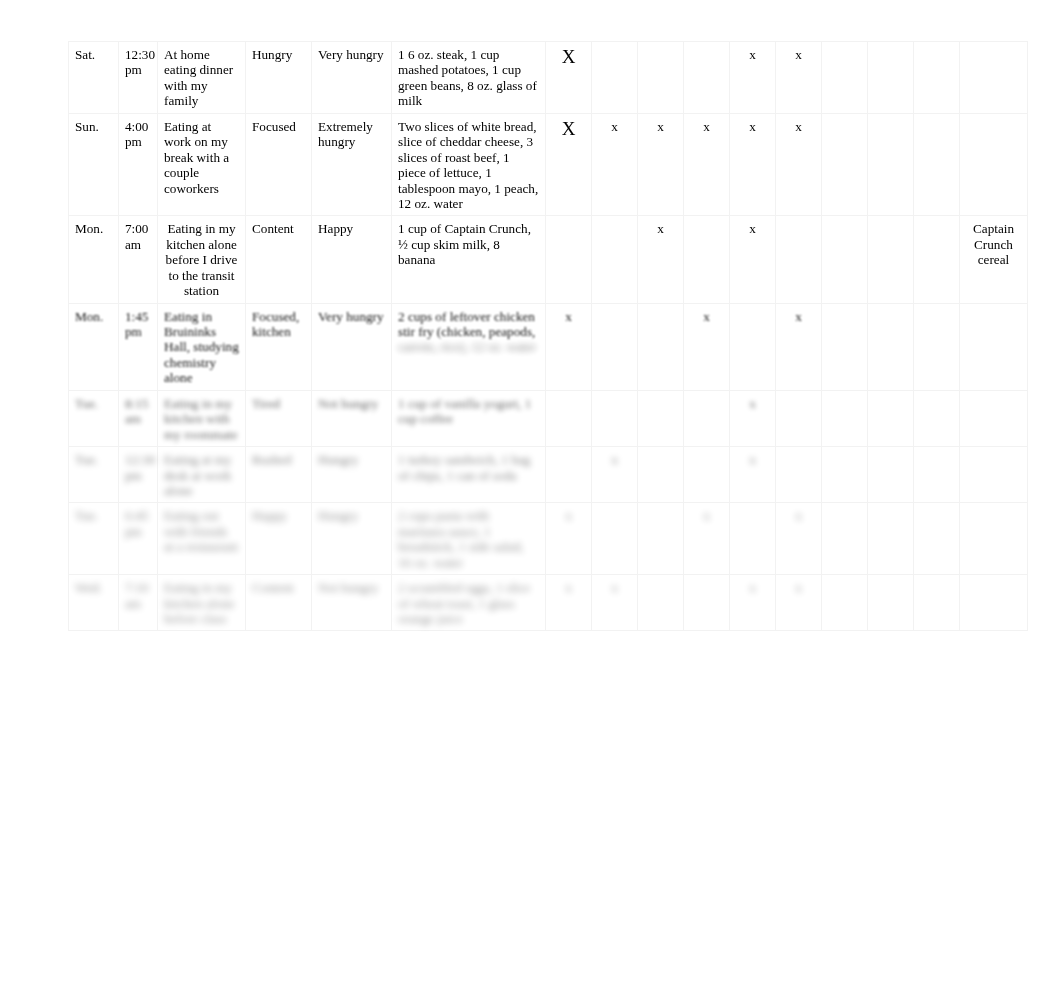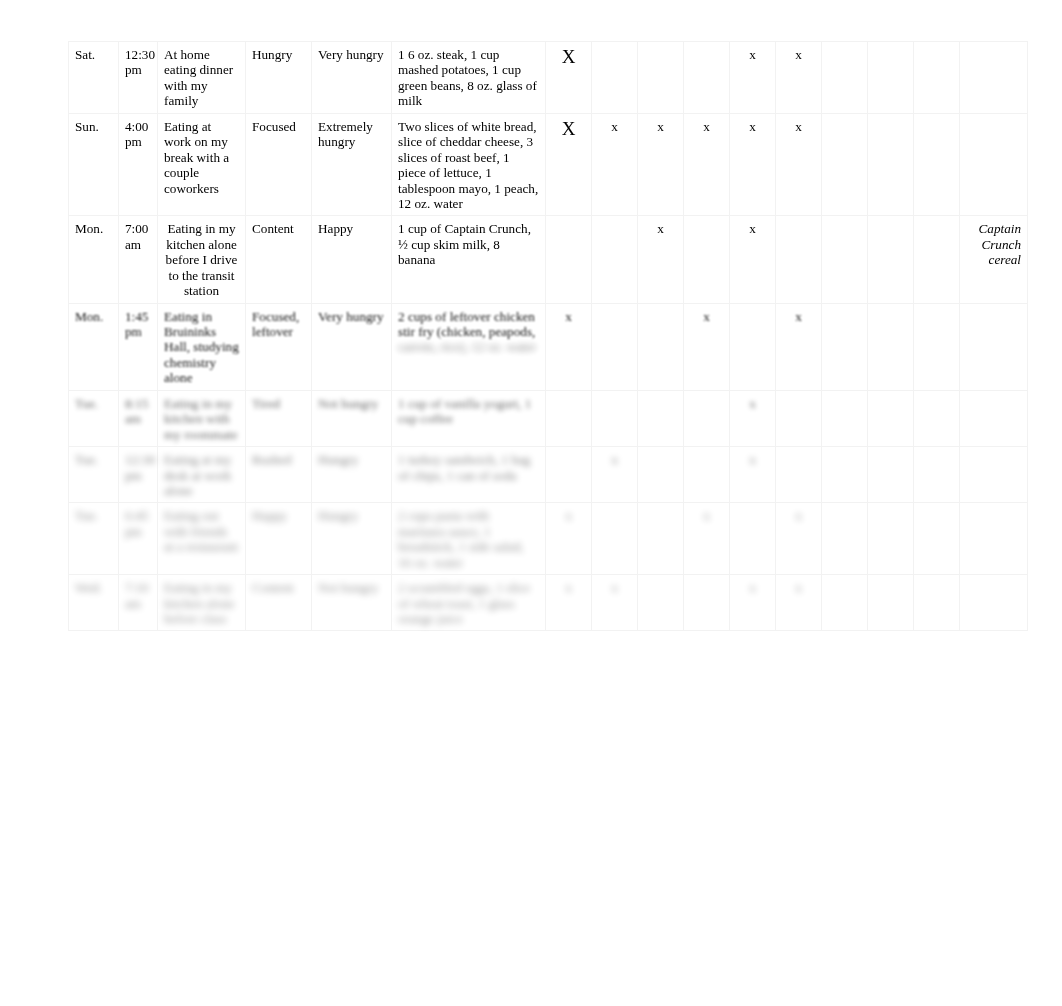--- a/index.html
+++ b/index.html
@@ -56,22 +56,21 @@
   }
   .chk .mark-lg {
     font-size: 19px;
     line-height: 1;
   }
   .chk .mark-sm {
     font-size: 13.2px;
     line-height: 1;
   }
   .notes {
-    text-align: right;
-    font-style: italic;
+    text-align: center;
   }
   .align-right {
     text-align: center;
   }
   .row-blur-1  { filter: blur(0.9px);  opacity: .93; }
   .row-blur-2  { filter: blur(2.6px);  opacity: .62; }
   .row-blur-3  { filter: blur(3.4px);  opacity: .50; }
   .row-blur-4  { filter: blur(3.6px);  opacity: .46; }
   .row-blur-5  { filter: blur(3.8px);  opacity: .44; }
 
@@ -157,21 +156,21 @@
           <td class="chk"></td>
           <td class="chk"></td>
           <td class="chk"></td>
           <td class="chk"></td>
           <td class="notes">Captain Crunch cereal</td>
         </tr>
         <tr class="row-blur-1">
           <td>Mon.</td>
           <td>1:45 pm</td>
           <td>Eating in Bruininks Hall, studying chemistry alone</td>
-          <td>Focused, leftover</td>
+          <td>Focused, kitchen</td>
           <td>Very hungry</td>
           <td class="cell-blur-partial">2 cups of leftover chicken stir fry (chicken, peapods,<span class="tail">carrots, rice), 12 oz. water</span></td>
           <td class="chk"><span class="mark-sm">x</span></td>
           <td class="chk"></td>
           <td class="chk"></td>
           <td class="chk"><span class="mark-sm">x</span></td>
           <td class="chk"></td>
           <td class="chk"><span class="mark-sm">x</span></td>
           <td class="chk"></td>
           <td class="chk"></td>

